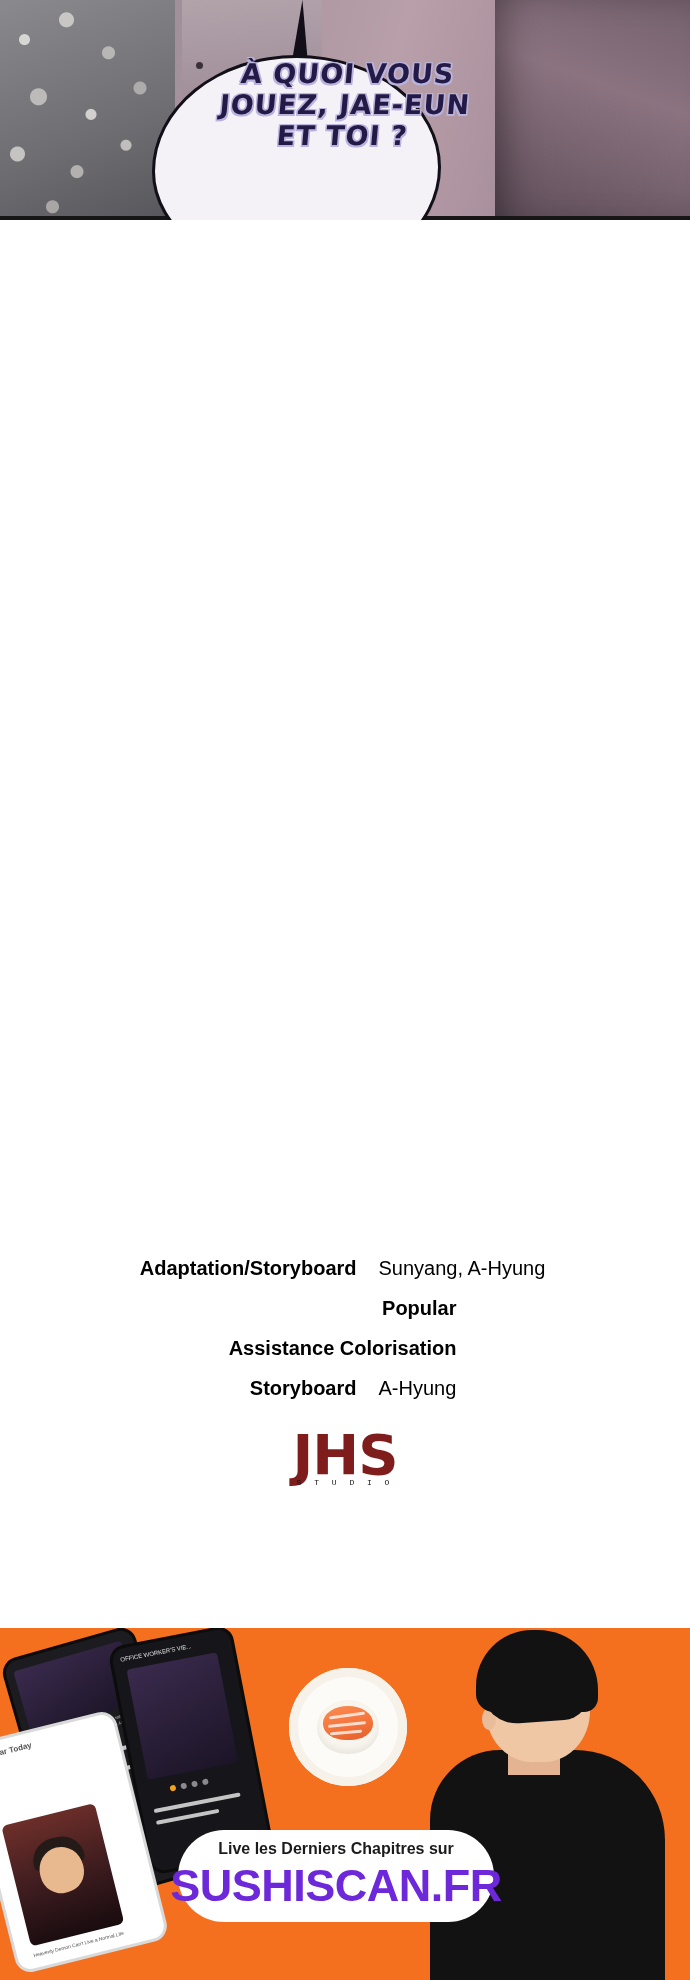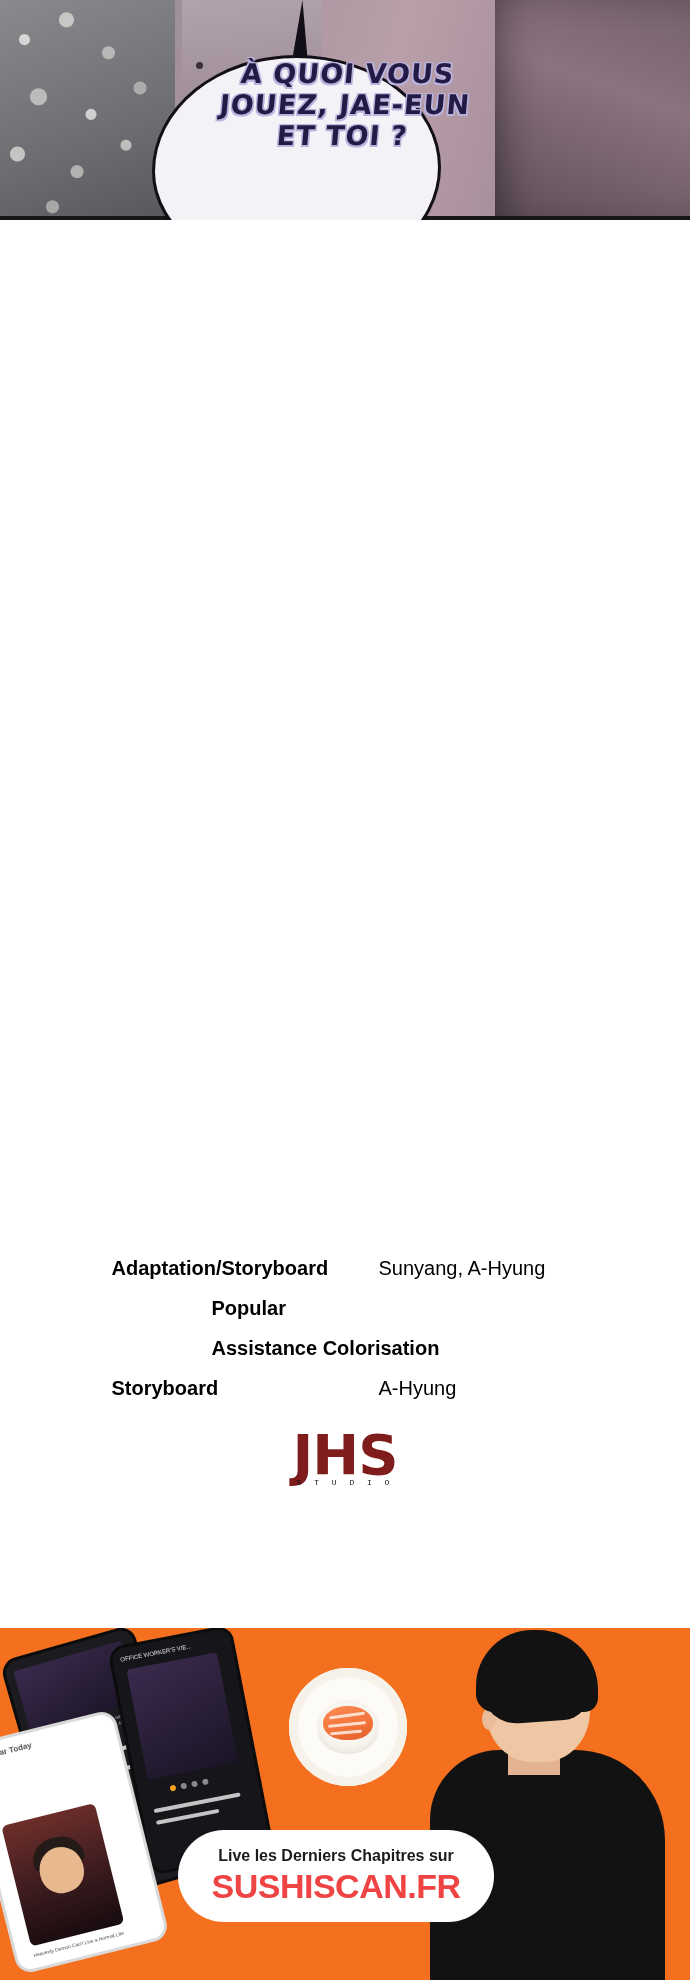--- a/index.html
+++ b/index.html
@@ -134,20 +134,21 @@
     display: flex;
     align-items: baseline;
     justify-content: center;
     font-family: "Liberation Sans", sans-serif;
     font-size: 20px;
     line-height: 40px;
     color: #000000;
   }
   .credit-role {
     width: 245px;
+    text-align: right;
     font-weight: bold;
     padding-right: 22px;
   }
   .credit-name {
     width: 200px;
     text-align: left;
     font-weight: normal;
   }
   .studio-logo-wrap {
     margin-top: 26px;
@@ -364,24 +365,24 @@
   }
   .cta-sub {
     font-family: "Liberation Sans", sans-serif;
     font-size: 16px;
     font-weight: bold;
     color: #1b1b1b;
     margin-bottom: 2px;
   }
   .cta-main {
     font-family: "Liberation Sans", sans-serif;
-    font-size: 34px;
+    font-size: 45px;
     font-weight: bold;
     letter-spacing: -0.5px;
-    color: #ef4444;
+    color: #6d28d9;
   }
 </style>
 </head>
 <body>
 
 <div class="panel-art">
   <div class="art-ground"></div>
   <div class="art-gravel"></div>
   <div class="art-figure-mid"></div>
   <div class="art-figure-right"></div>

